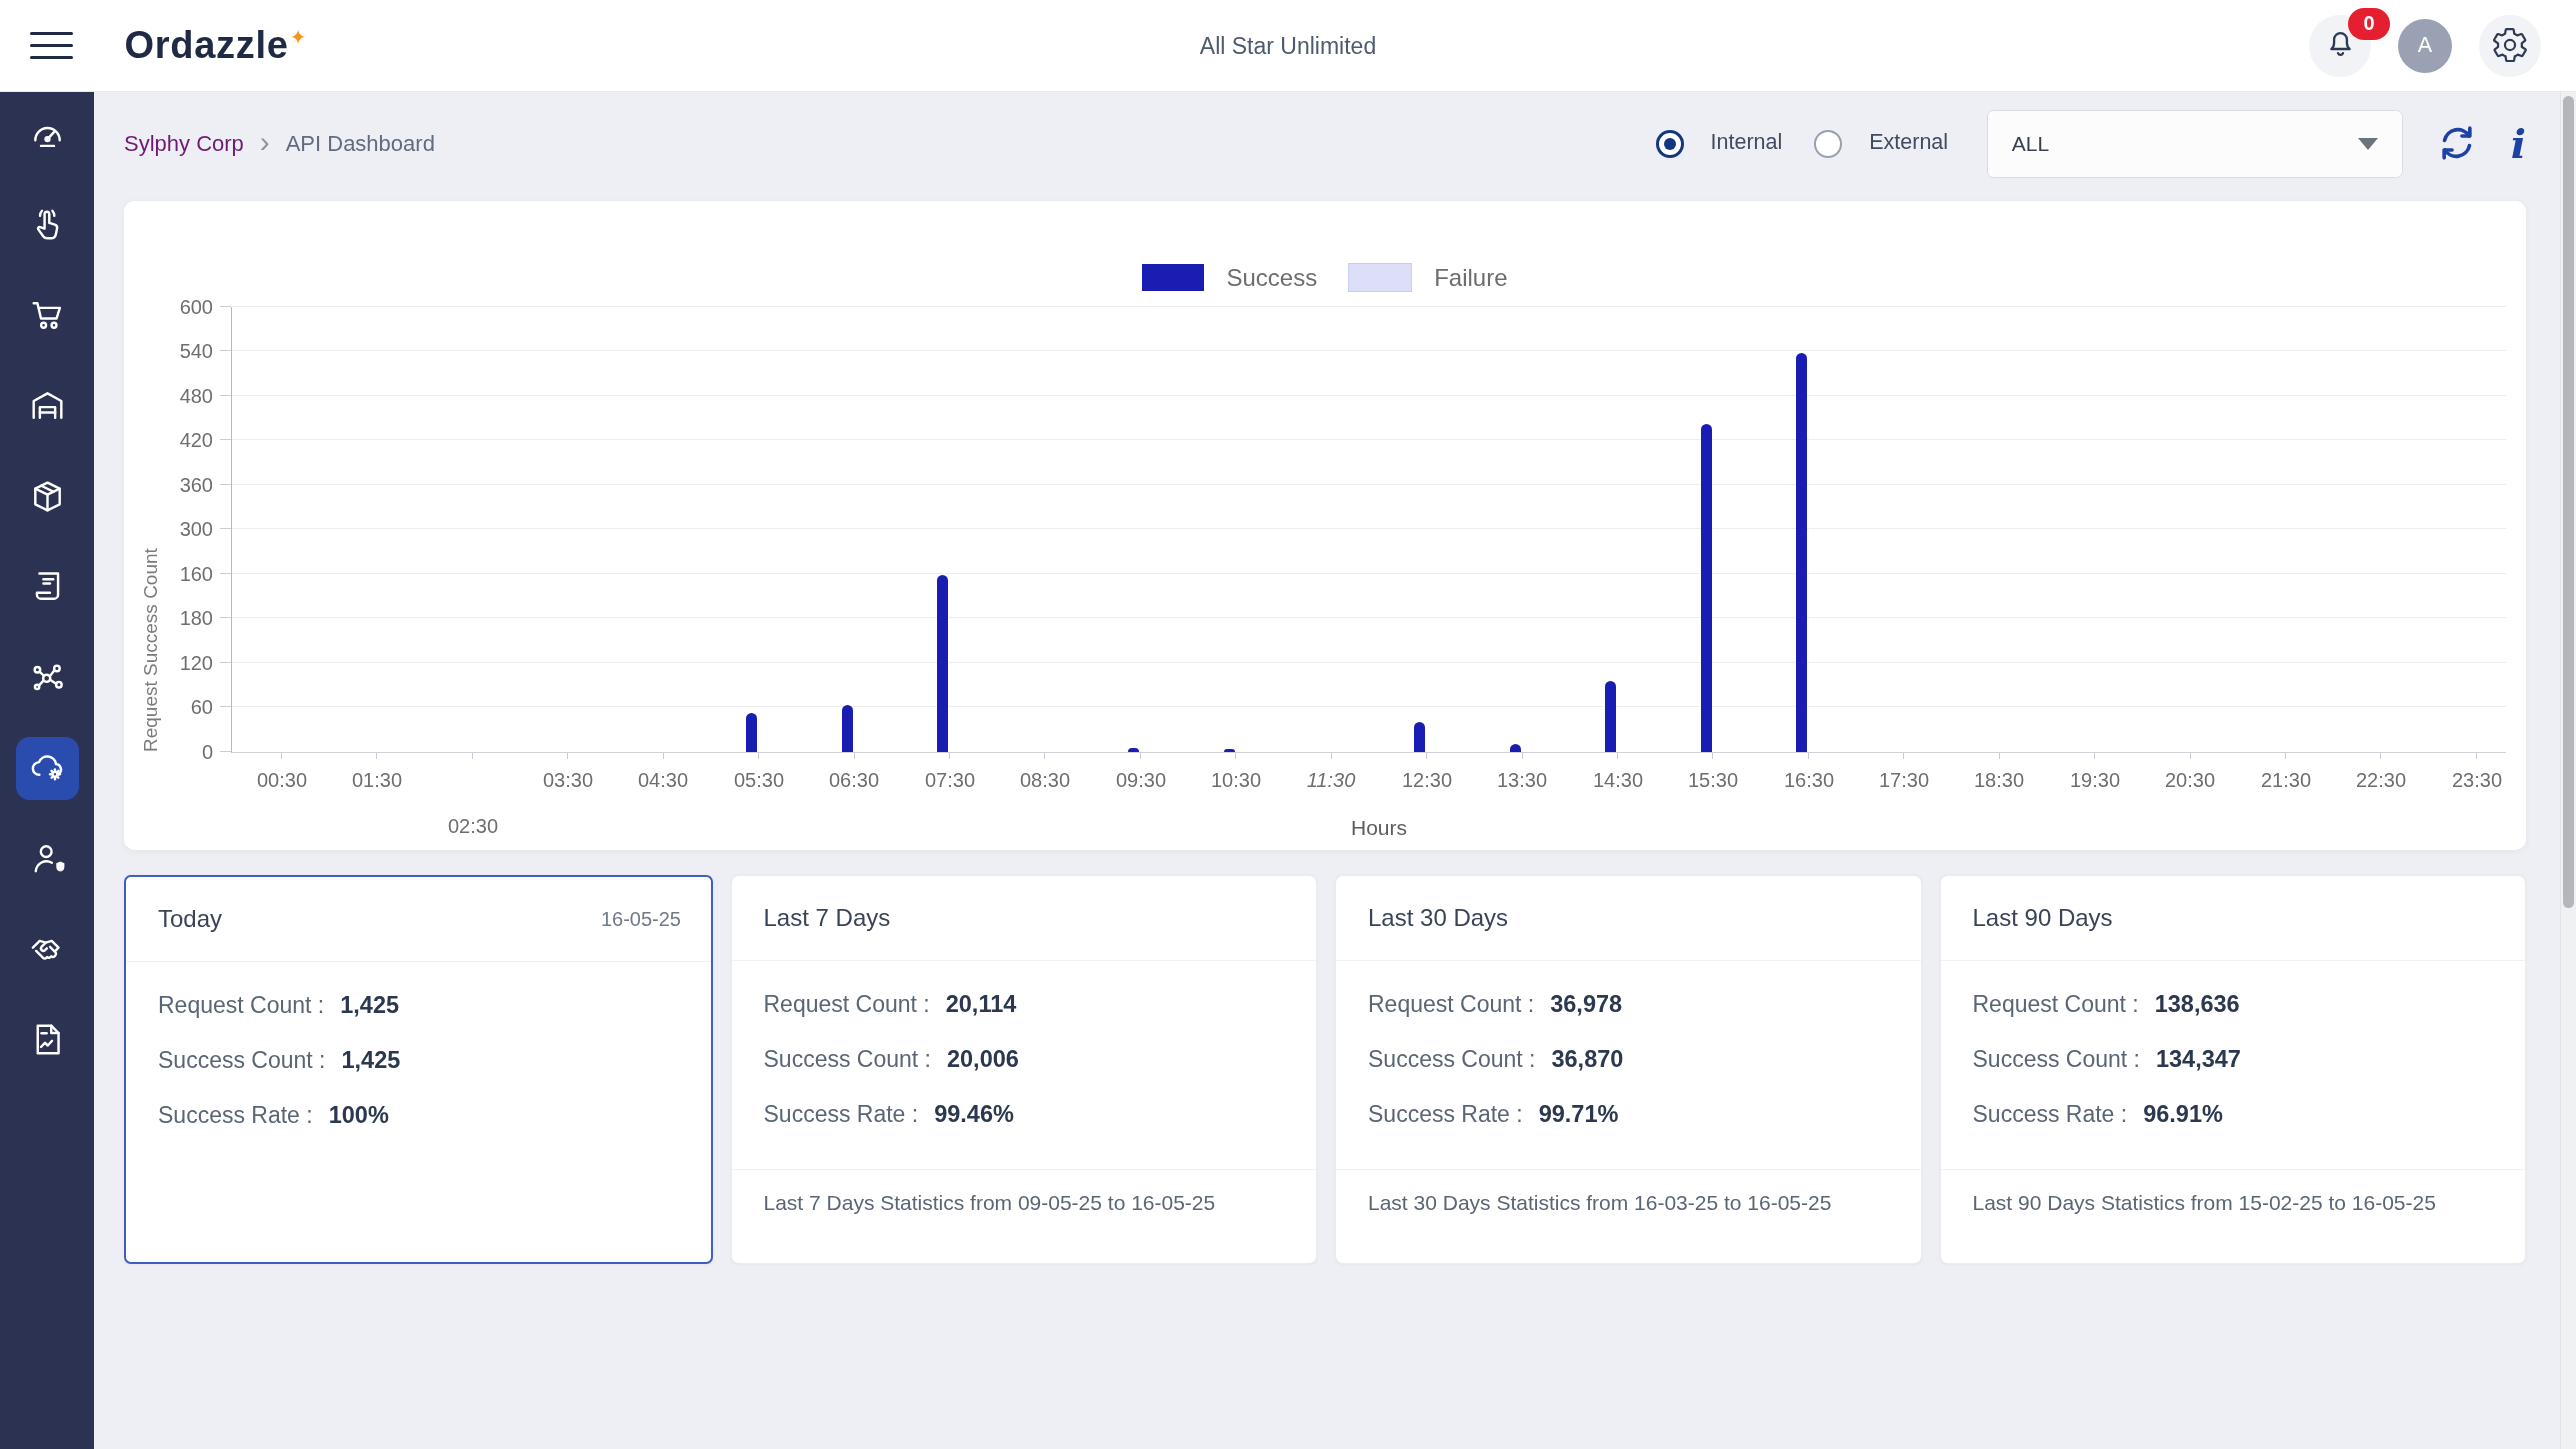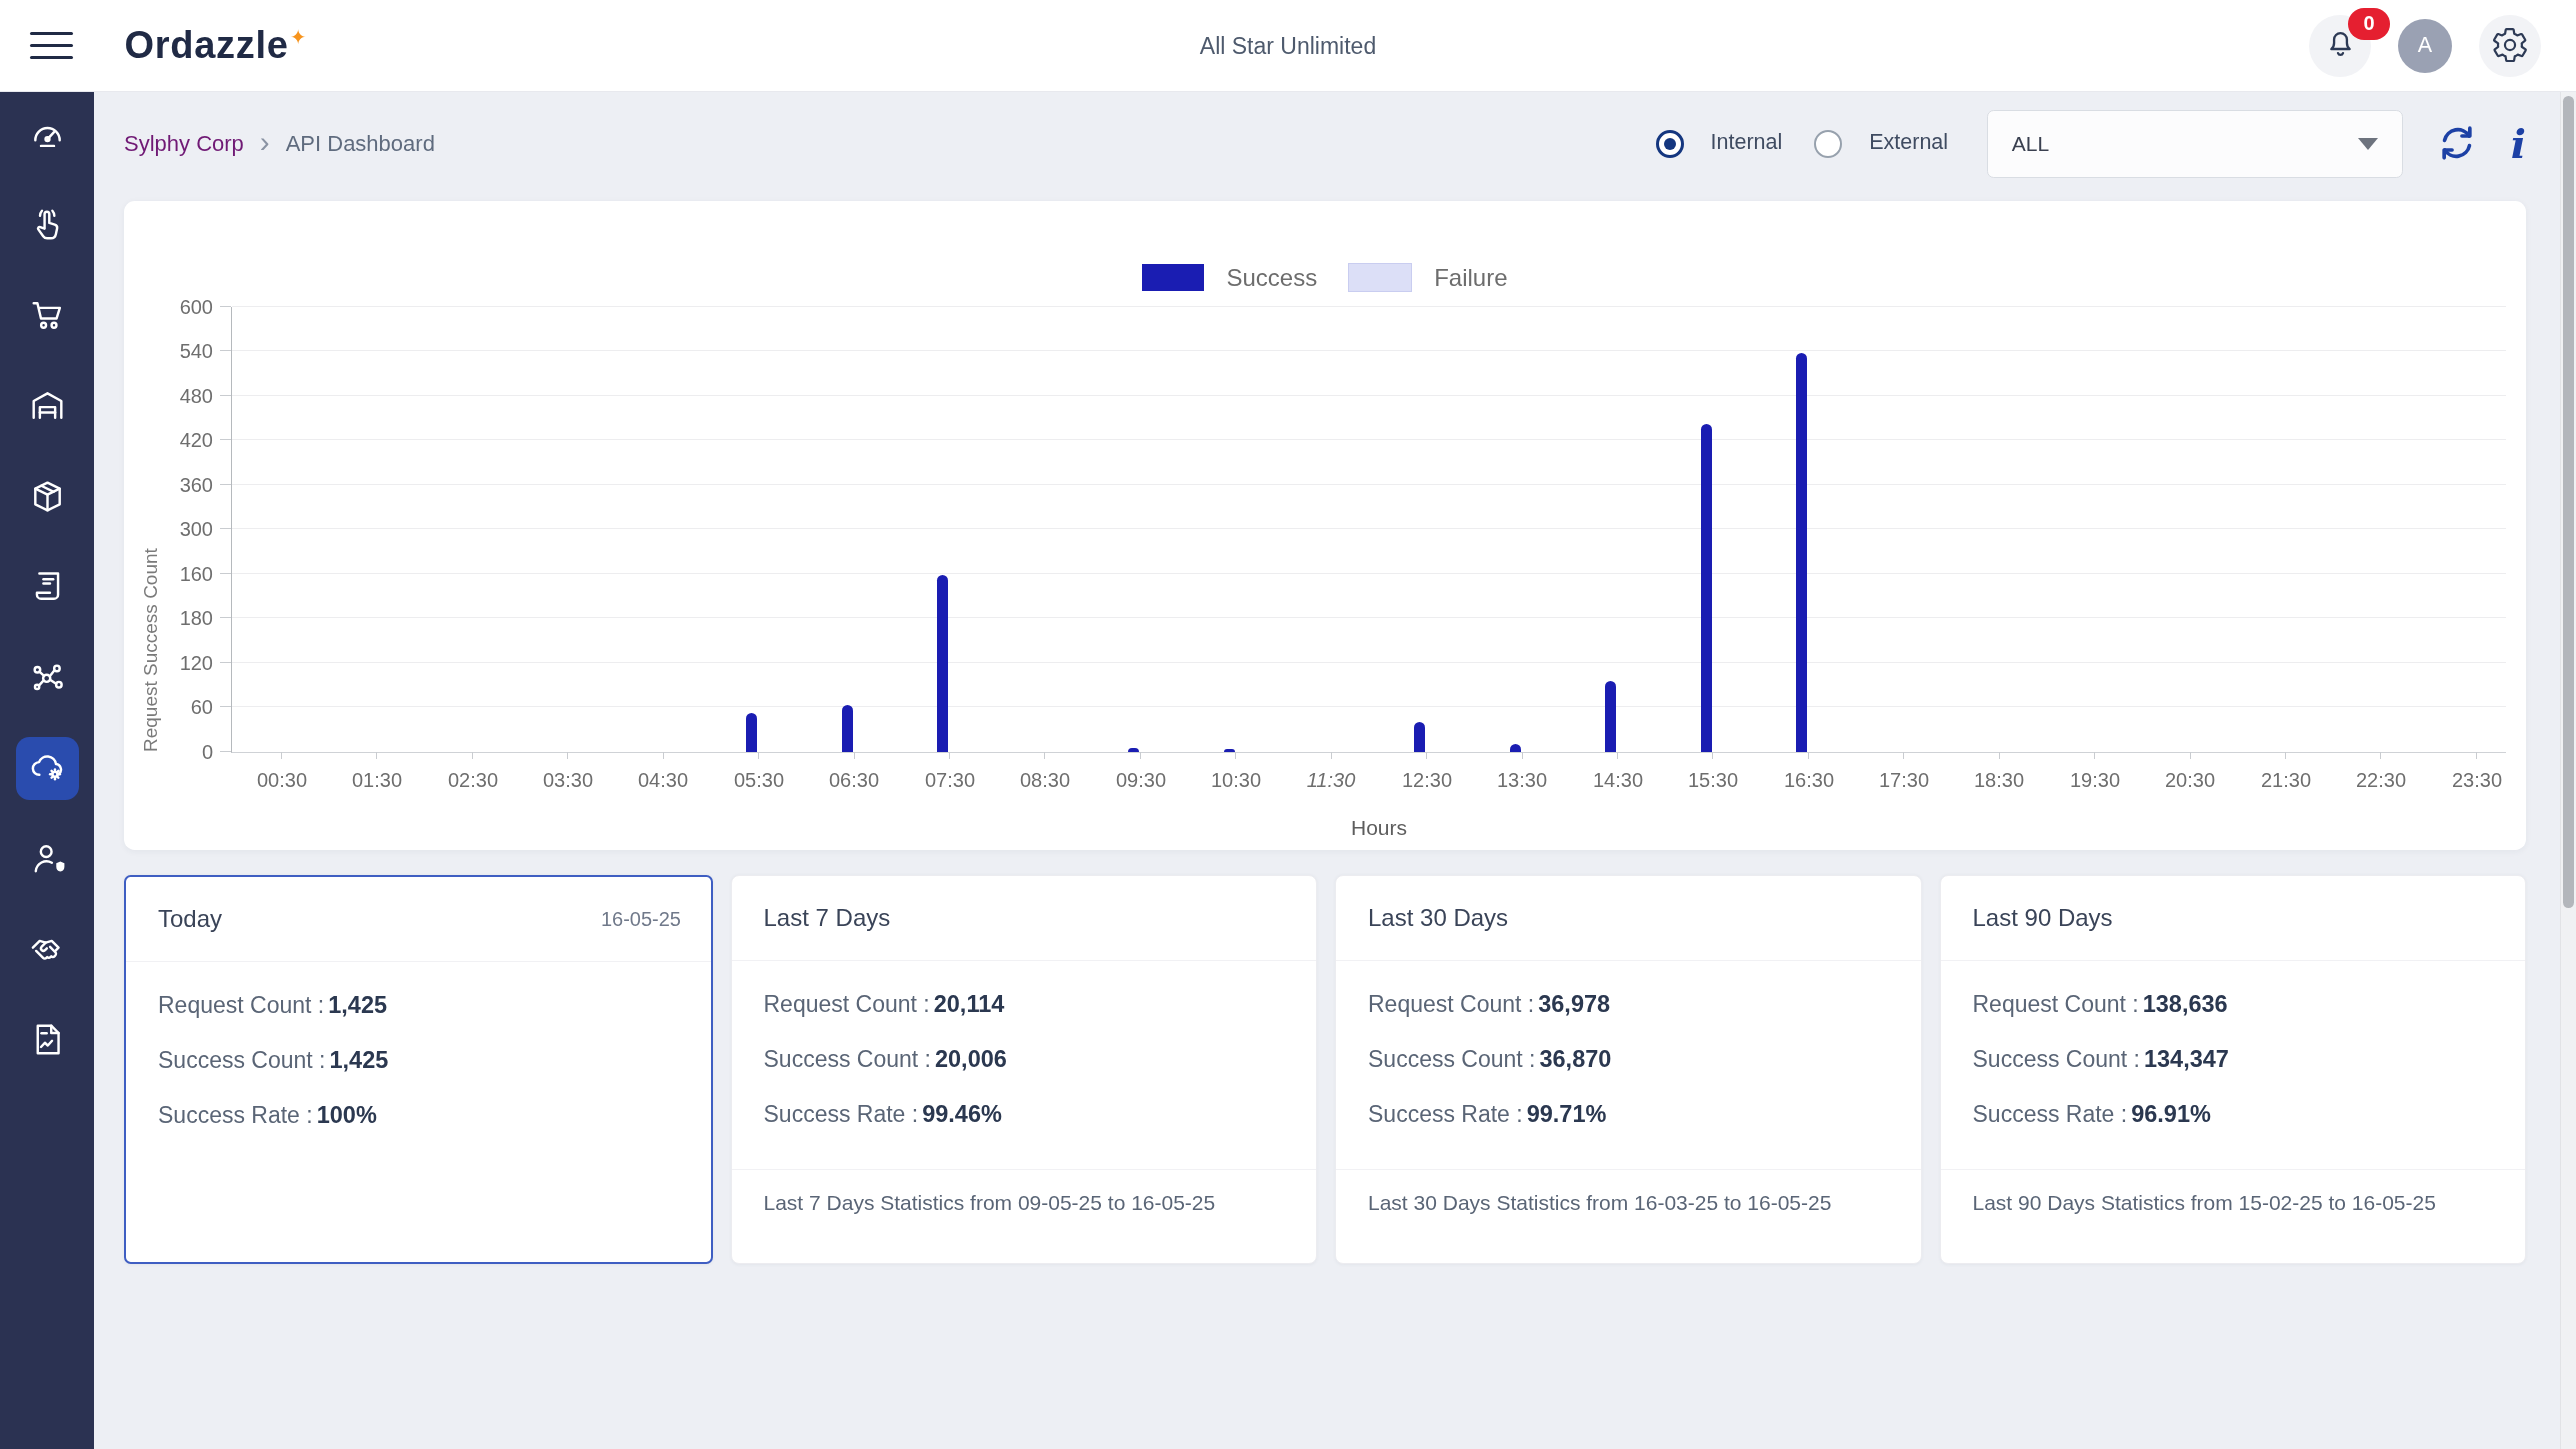--- a/index.html
+++ b/index.html
@@ -78,21 +78,21 @@
   
   .cards-row{position:absolute;left:124px;top:875px;width:2402px;display:flex;gap:18px}
   .card{flex:1;height:389px;background:#fff;border-radius:8px;border:0.7px solid #ececf0;
     box-shadow:0 0.7px 3.4px rgba(40,50,80,.05);position:relative;box-sizing:border-box;cursor:pointer}
   .card.selected{border:2px solid #3f5ec2;border-radius:6.7px}
   .card-head{height:85px;display:flex;align-items:center;justify-content:space-between;
     padding:0 29.5px 0 32px;border-bottom:1.3px solid #f1f1f4;box-sizing:border-box}
   .card-title{font-size:24px;color:#3a4458;font-weight:500}
   .card-date{font-size:20px;color:#70798a}
   .card-body{padding:29.5px 32px 0}
-  .stat-row{margin-bottom:28px;display:flex;gap:4px;align-items:flex-end}
+  .stat-row{margin-bottom:28px;display:flex;gap:16px;align-items:flex-end}
   .stat-label{color:#5a6576;font-size:23px}
   .stat-value{color:#2b3850;font-weight:bold;font-size:23.5px}
   .card-foot{position:absolute;bottom:0;left:0;right:0;height:94px;border-top:1.3px solid #f1f1f4;
     padding:17.4px 74px 0 32px;font-size:21px;color:#5a6576;line-height:1.5;box-sizing:border-box}
   
   .scrollbar{position:absolute;right:0;top:91px;width:14.8px;height:1358px;background:#f0f1f3;
     border-left:0.7px solid #e2e3e6}
   .scroll-thumb{position:absolute;left:2px;right:2px;top:5.4px;height:812px;background:#b3b6bb;
     border-radius:5.4px;cursor:pointer}
 </style>
@@ -308,21 +308,21 @@
       <div class="ytick" style="bottom: 401px;"></div>
       <div class="ylab" style="bottom: 401px;">540</div>
       <div class="gridline" style="bottom: 445px;"></div>
       <div class="ytick" style="bottom: 445px;"></div>
       <div class="ylab" style="bottom: 445px;">600</div>
       <div class="xtick" style="left: 49px;"></div>
       <div class="xlab" style="left: 50px;">00:30</div>
       <div class="xtick" style="left: 144px;"></div>
       <div class="xlab" style="left: 145px;">01:30</div>
       <div class="xtick" style="left: 240px;"></div>
-      <div class="xlab" style="left: 241px;">02:30</div>
+      <div class="xlab" style="left: 241px; margin-top: 46px;">02:30</div>
       <div class="xtick" style="left: 335px;"></div>
       <div class="xlab" style="left: 336px;">03:30</div>
       <div class="xtick" style="left: 431px;"></div>
       <div class="xlab" style="left: 431px;">04:30</div>
       <div class="xtick" style="left: 526px;"></div>
       <div class="xlab" style="left: 527px;">05:30</div>
       <div class="xtick" style="left: 622px;"></div>
       <div class="xlab" style="left: 622px;">06:30</div>
       <div class="xtick" style="left: 717px;"></div>
       <div class="xlab" style="left: 718px;">07:30</div>

